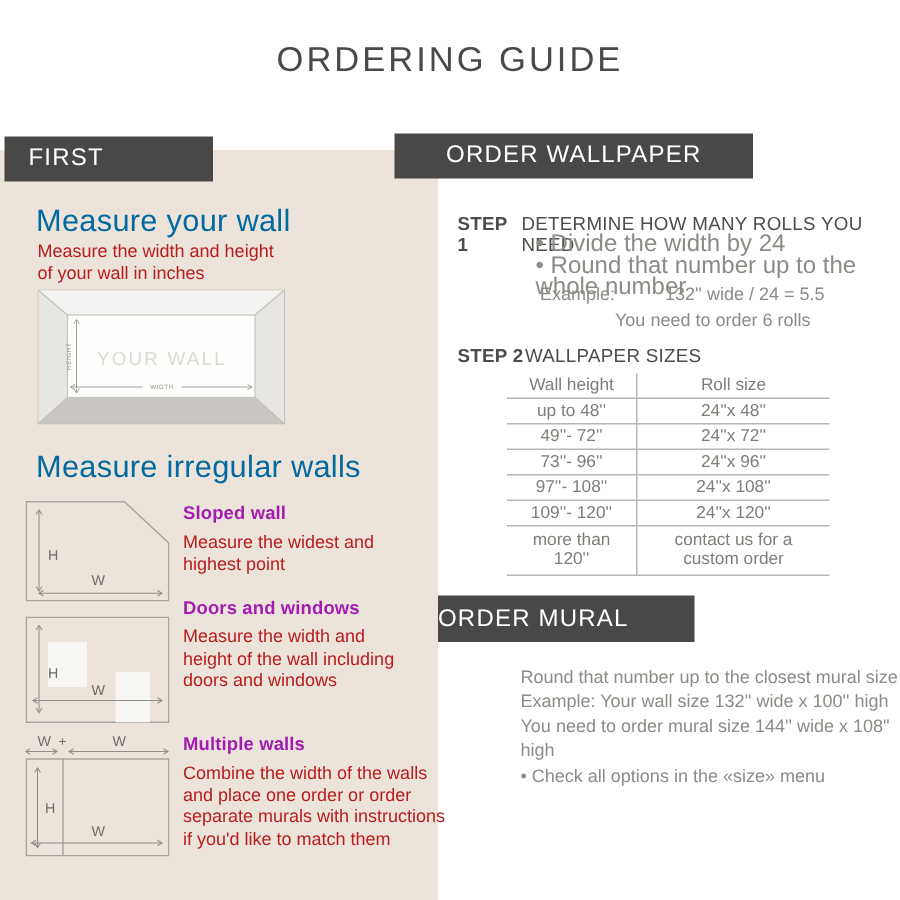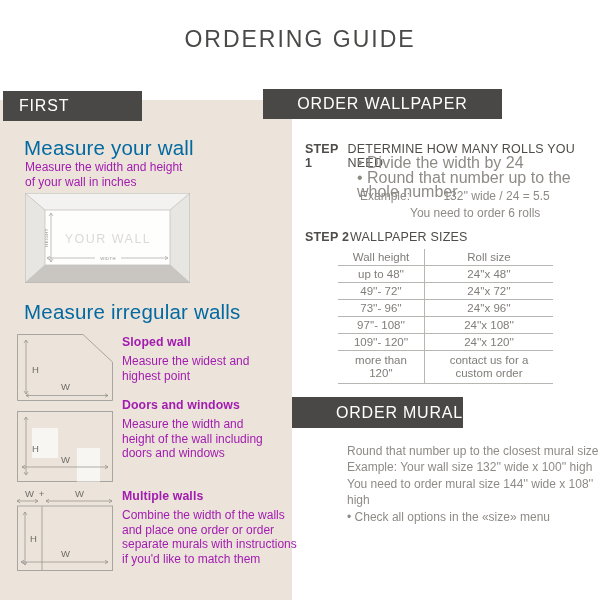--- a/index.html
+++ b/index.html
@@ -14,25 +14,25 @@
     top:26px;left:0;width:600px;text-align:center;
     font-size:23px;font-weight:400;letter-spacing:2px;color:#4a4948;margin:0;
   }
   .beige-panel{left:0;top:100px;width:292px;height:500px;background:#ece4da}
   .bar{
     background:#494846;color:#ffffff;display:flex;align-items:center;
     font-size:16px;letter-spacing:0.8px;box-sizing:border-box;
   }
   .bar-first{left:3px;top:91px;width:139px;height:30px;padding-left:16px}
   .bar-wallpaper{left:263px;top:89px;width:239px;height:30px;justify-content:center}
-  .bar-mural{left:292px;top:397px;width:171px;height:31px;justify-content:flex-end}
+  .bar-mural{left:292px;top:397px;width:171px;height:31px;justify-content:flex-start}
   .h2{font-size:20.5px;font-weight:400;color:#0369a1;letter-spacing:0.2px;margin:0}
   .mw-title{left:24px;top:136px}
   .irr-title{left:24px;top:300px}
-  .body-text{font-size:12px;color:#a21caf;line-height:14.5px;white-space:pre-line}
+  .body-text{font-size:12px;color:#b91c1c;line-height:14.5px;white-space:pre-line}
   .mw-desc{left:25px;top:160px}
   .item-text h3{font-size:12.3px;font-weight:bold;color:#a21caf;margin:0;letter-spacing:0.1px}
   .item-text p{margin:5px 0 0}
   .item-sloped{left:122px;top:335px;width:160px}
   .item-doors{left:122px;top:398px;width:160px}
   .item-multi{left:122px;top:489px;width:175px}
   .svg-room{left:25px;top:193px}
   .svg-sloped{left:17px;top:334px}
   .svg-doors{left:17px;top:411px}
   .svg-multi{left:17px;top:489px}

